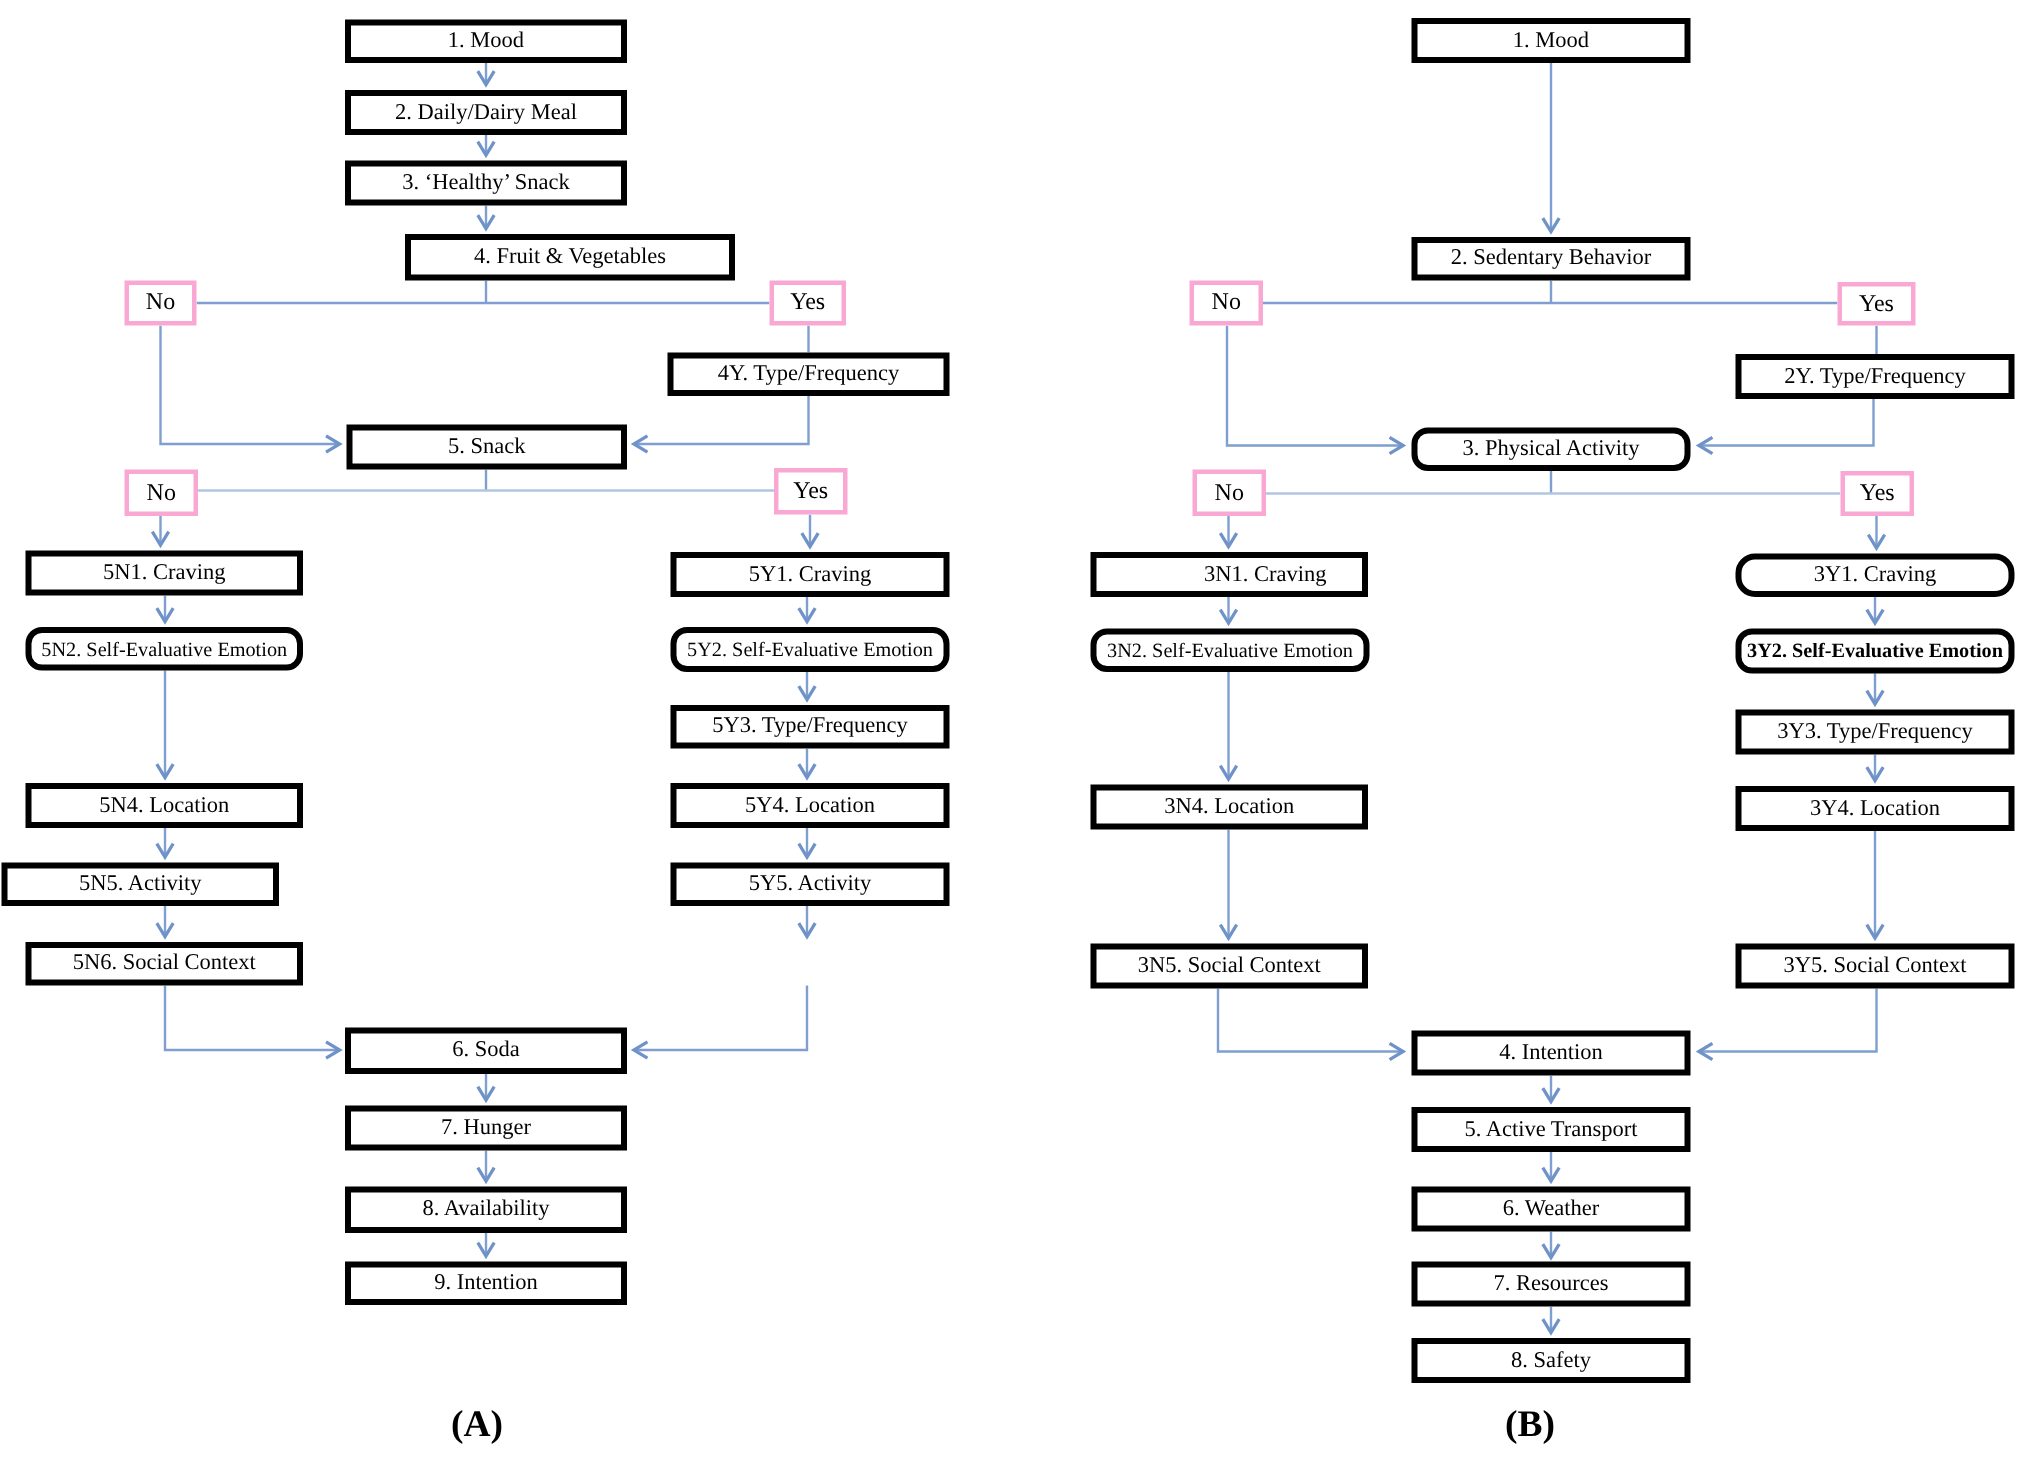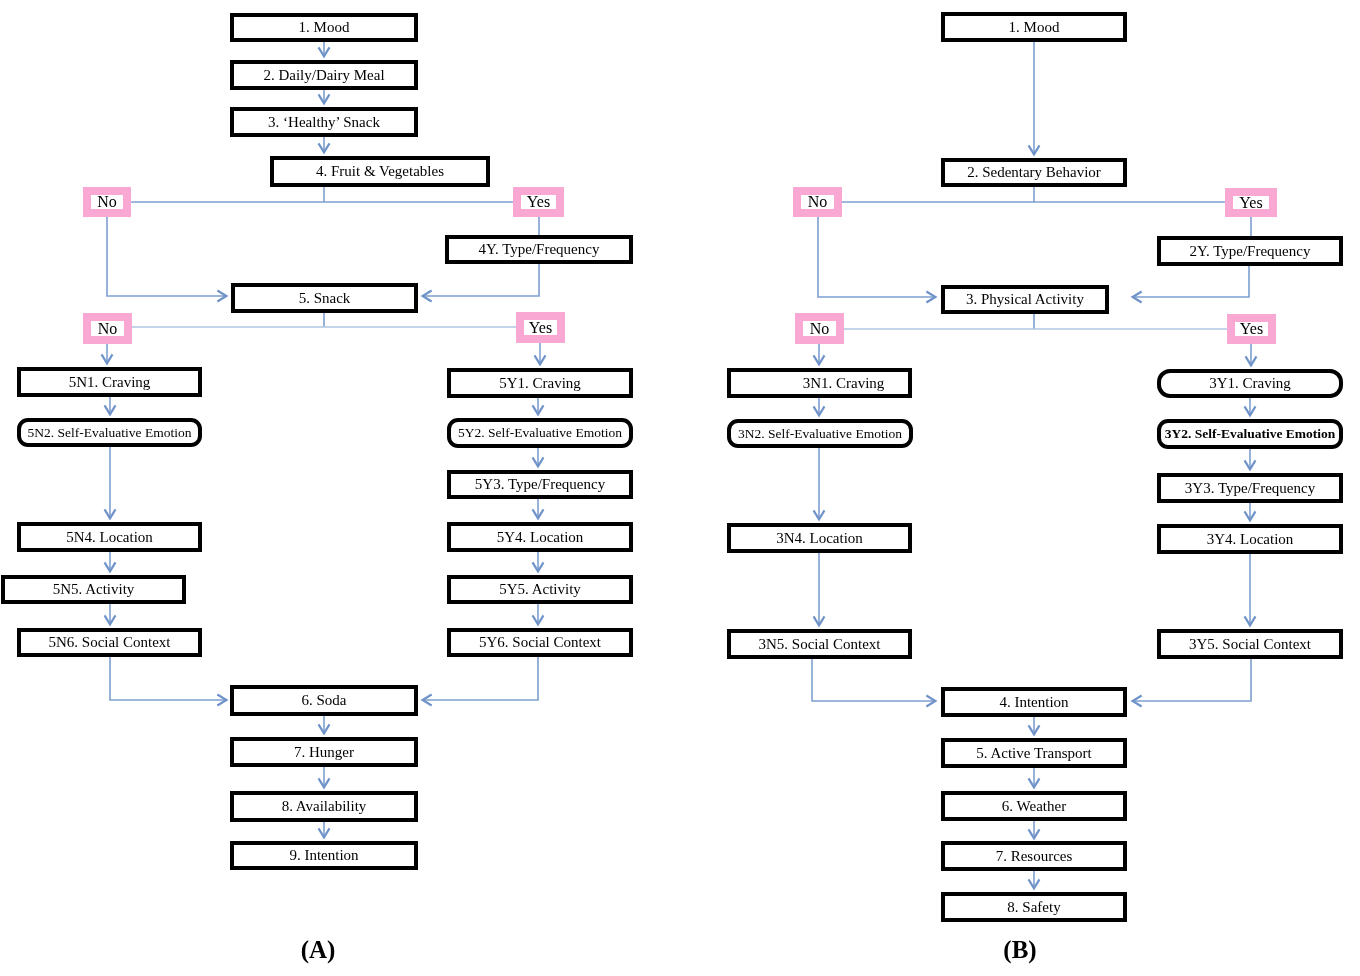--- a/index.html
+++ b/index.html
@@ -8,21 +8,21 @@
     font-family:"Liberation Serif","DejaVu Serif",serif;color:#000;
   }
   .wires{position:absolute;left:0;top:0;width:1360px;height:976px;}
   .node{
     position:absolute;box-sizing:border-box;background:#fff;border:4px solid #000;
     display:flex;align-items:center;justify-content:center;text-align:center;
     font-size:15px;line-height:1;white-space:nowrap;z-index:2;
   }
   .node.sm{font-size:13.5px;border-radius:11px;}
   .decision{
-    position:absolute;box-sizing:border-box;background:#fff;border:8px solid #f9a8d4;
+    position:absolute;box-sizing:border-box;background:#fff;border:3px solid #f9a8d4;
     display:flex;align-items:center;justify-content:center;text-align:center;
     font-size:16px;line-height:1;z-index:2;
   }
   .caption{
     position:absolute;width:100px;text-align:center;font-size:25px;font-weight:bold;z-index:2;
   }
   polyline,line{fill:none;stroke:#7e9fd0;stroke-width:1.6;}
   .lt{stroke:#b0c6e4;}
 </style>
 </head>
@@ -106,33 +106,32 @@
   <div class="node" style="left:17px;top:367px;width:185px;height:30px;">5N1. Craving</div>
   <div class="node sm" style="left:17px;top:418px;width:185px;height:29px;">5N2. Self-Evaluative Emotion</div>
   <div class="node" style="left:17px;top:522px;width:185px;height:30px;">5N4. Location</div>
   <div class="node" style="left:1px;top:575px;width:185px;height:29px;">5N5. Activity</div>
   <div class="node" style="left:17px;top:628px;width:185px;height:29px;">5N6. Social Context</div>
   <div class="node" style="left:447px;top:368px;width:186px;height:30px;">5Y1. Craving</div>
   <div class="node sm" style="left:447px;top:418px;width:186px;height:30px;">5Y2. Self-Evaluative Emotion</div>
   <div class="node" style="left:447px;top:470px;width:186px;height:29px;">5Y3. Type/Frequency</div>
   <div class="node" style="left:447px;top:522px;width:186px;height:30px;">5Y4. Location</div>
   <div class="node" style="left:447px;top:575px;width:186px;height:29px;">5Y5. Activity</div>
-  <div class="node" style="left:447px;top:628px;width:186px;height:29px;">5Y6. Social Context</div>
   <div class="node" style="left:230px;top:685px;width:188px;height:31px;">6. Soda</div>
   <div class="node" style="left:230px;top:737px;width:188px;height:30px;">7. Hunger</div>
   <div class="node" style="left:230px;top:791px;width:188px;height:31px;">8. Availability</div>
   <div class="node" style="left:230px;top:841px;width:188px;height:29px;">9. Intention</div>
   <div class="caption" style="left:268px;top:936px;">(A)</div>
 
   <div class="node" style="left:941px;top:12px;width:186px;height:30px;">1. Mood</div>
   <div class="node" style="left:941px;top:158px;width:186px;height:29px;">2. Sedentary Behavior</div>
   <div class="decision" style="left:793px;top:187px;width:49px;height:30px;">No</div>
   <div class="decision" style="left:1225px;top:188px;width:52px;height:29px;">Yes</div>
   <div class="node" style="left:1157px;top:236px;width:186px;height:30px;">2Y. Type/Frequency</div>
-  <div class="node" style="left:941px;top:285px;width:168px;height:29px;">3. Physical Activity</div>
+  <div class="node" style="left:941px;top:285px;width:186px;height:29px;border-radius:11px;">3. Physical Activity</div>
   <div class="decision" style="left:795px;top:313px;width:49px;height:31px;">No</div>
   <div class="decision" style="left:1227px;top:314px;width:49px;height:30px;">Yes</div>
   <div class="node" style="left:727px;top:368px;width:185px;height:30px;padding-left:48px;">3N1. Craving</div>
   <div class="node sm" style="left:727px;top:419px;width:186px;height:29px;">3N2. Self-Evaluative Emotion</div>
   <div class="node" style="left:727px;top:523px;width:185px;height:30px;">3N4. Location</div>
   <div class="node" style="left:727px;top:629px;width:185px;height:30px;">3N5. Social Context</div>
   <div class="node" style="left:1157px;top:369px;width:186px;height:29px;border-radius:13px;">3Y1. Craving</div>
   <div class="node sm" style="left:1157px;top:419px;width:186px;height:30px;font-weight:bold;">3Y2. Self-Evaluative Emotion</div>
   <div class="node" style="left:1157px;top:473px;width:186px;height:30px;">3Y3. Type/Frequency</div>
   <div class="node" style="left:1157px;top:524px;width:186px;height:30px;">3Y4. Location</div>

